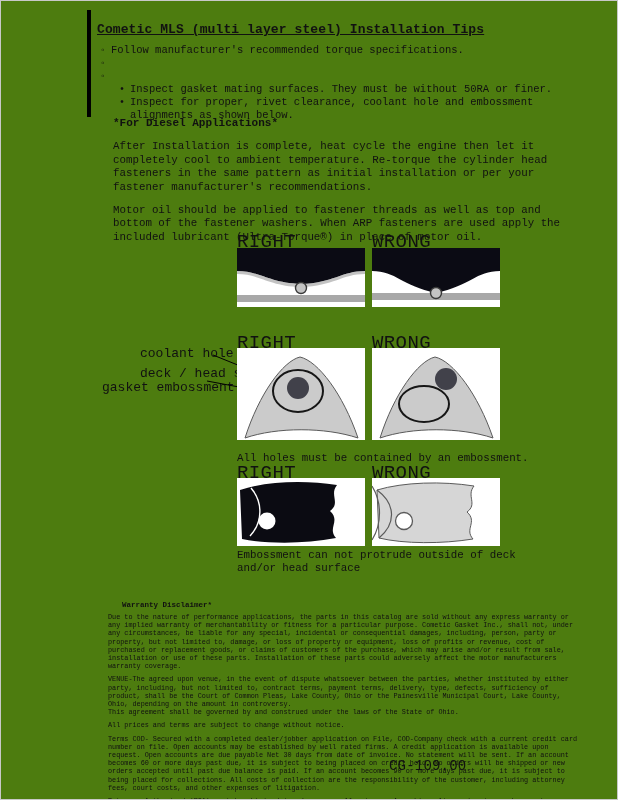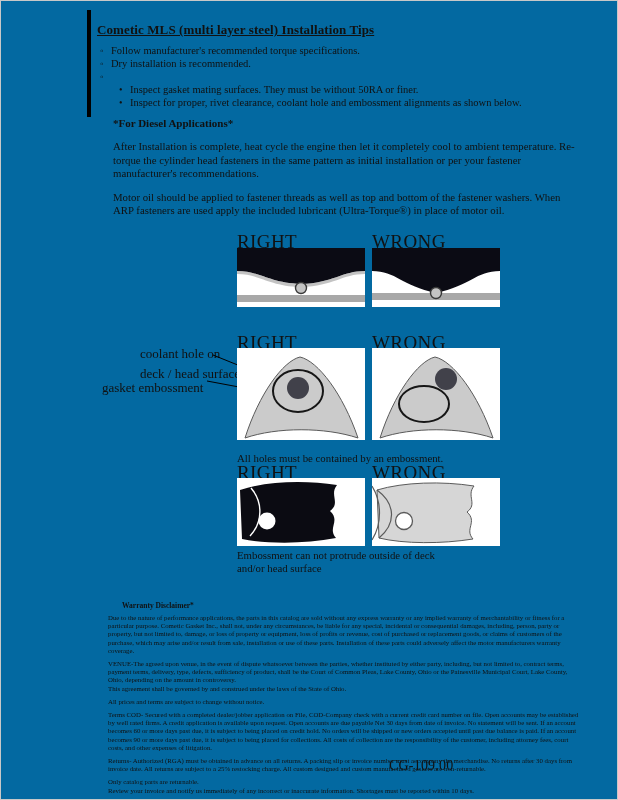--- a/index.html
+++ b/index.html
@@ -1,21 +1,21 @@
 <!DOCTYPE html>
 <html><head>
 <meta charset="utf-8">
 <style>
   html, body { margin:0; padding:0; background:#ffffff; }
   .page {
     position:relative;
     width:616px; height:798px;
-    background:#0369a1;
+    background:#4d7c0f;
     border:1px solid #c8c8c8;
-    font-family:Liberation Serif, serif;
+    font-family:Liberation Mono, monospace;
     color:#111;
     overflow:hidden;
   }
   .change-bar { position:absolute; left:86px; top:9px; width:4px; height:107px; background:#000; }
 
   .title {
     position:absolute; left:96px; top:21px; margin:0;
     font-size:13px; font-weight:bold; text-decoration:underline; letter-spacing:0.1px;
   }
 
@@ -51,21 +51,20 @@
 
   <h1 class="title">Cometic MLS (multi layer steel) Installation Tips</h1>
 
   <div class="tips">
     <div class="tip-row">
       <span class="glyph">◦</span>
       <span>Follow manufacturer's recommended torque specifications.</span>
     </div>
     <div class="tip-row">
       <span class="glyph">◦</span>
-      <span>Dry installation is recommended.</span>
     </div>
     <div class="tip-row">
       <span class="glyph">◦</span>
     </div>
     <div class="tip-row sub">
       <span class="glyph">•</span>
       <span>Inspect gasket mating surfaces.  They must be without 50RA or finer.</span>
     </div>
     <div class="tip-row sub">
       <span class="glyph">•</span>

